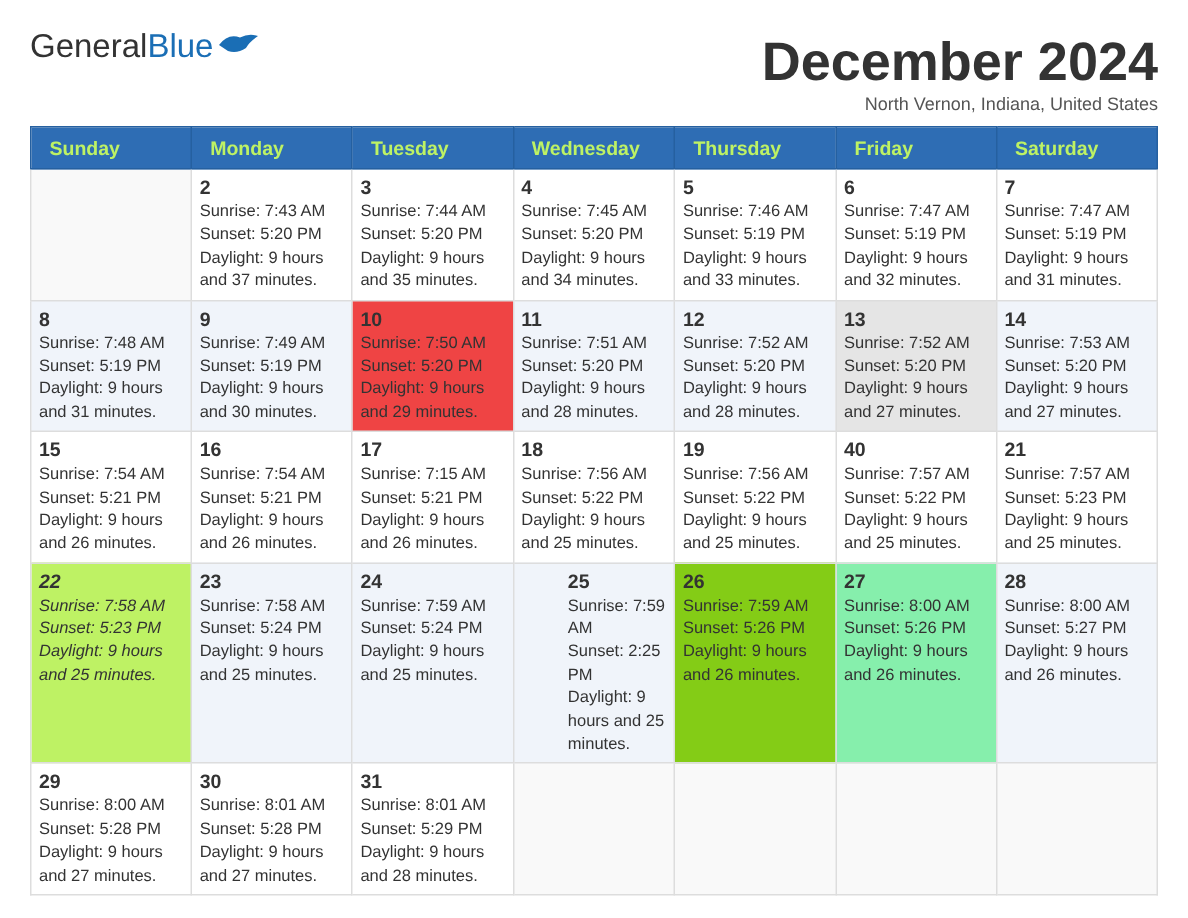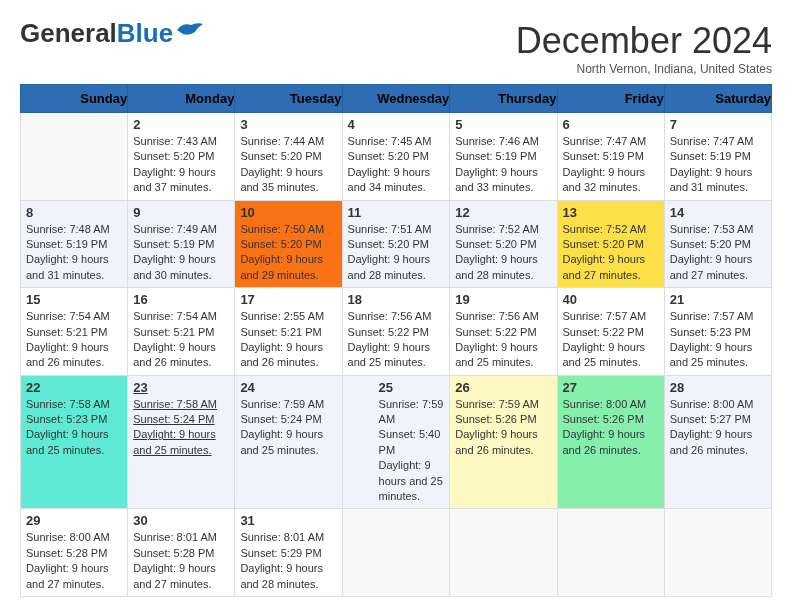--- a/index.html
+++ b/index.html
@@ -19,39 +19,39 @@
     .logo {
       display: flex;
       flex-direction: column;
       align-items: flex-start;
     }
     .title-area {
       text-align: right;
     }
     .month-title {
       font-size: 36px;
-      font-weight: normal;
+      font-weight: bold;
       color: #333;
     }
     .location {
       font-size: 12px;
       color: #555;
     }
     .calendar {
       width: 100%;
       border-collapse: collapse;
       border: 1px solid #ccc;
     }
     .calendar th {
       background: #2e6db4;
-      color: #000000;
+      color: #bef264;
       font-size: 13px;
       font-weight: bold;
-      padding: 6px 0;
-      text-align: right;
+      padding: 6px 12px;
+      text-align: left;
       border: 1px solid #2560a0;
     }
     .calendar td {
       vertical-align: top;
       padding: 4px 5px;
       border: 1px solid #ddd;
       font-size: 10px;
       color: #333;
       background: #fff;
       width: 108px;
@@ -75,21 +75,21 @@
       background: #f9f9f9 !important;
     }
   </style>
 </head>
 <body>
 
 <div>
   <div class="header-area">
     <div class="logo">
       <div style="display:flex; align-items:flex-start;">
-        <div style="font-size:26px; font-weight:bold; color:#333; line-height:1;">
+        <div style="font-size:22px; font-weight:normal; color:#333; line-height:1;">
           <span style="color:#333;">General</span><span style="color:#1a6eb5;">Blue</span>
         </div>
         <div style="margin-left:2px; margin-top:0px;">
           <svg width="30" height="20" viewBox="0 0 30 20">
             <path d="M2,10 Q8,2 16,5 Q22,2 28,4 Q22,8 20,12 Q14,16 8,14 Z" fill="#1a6eb5"></path>
           </svg>
         </div>
       </div>
     </div>
     <div class="title-area">
@@ -140,89 +140,89 @@
         </tr>
         <tr>
           <td style="background: rgb(240, 244, 250);">
             <span class="day-num">8</span>
             <div class="day-info"><span>Sunrise: 7:48 AM</span><br><span>Sunset: 5:19 PM</span><br><span>Daylight: 9 hours and 31 minutes.</span></div>
           </td>
           <td style="background: rgb(240, 244, 250);">
             <span class="day-num">9</span>
             <div class="day-info"><span>Sunrise: 7:49 AM</span><br><span>Sunset: 5:19 PM</span><br><span>Daylight: 9 hours and 30 minutes.</span></div>
           </td>
-          <td style="background: #f97316;">
+          <td style="background: #ef4444;">
             <span class="day-num">10</span>
             <div class="day-info"><span>Sunrise: 7:50 AM</span><br><span>Sunset: 5:20 PM</span><br><span>Daylight: 9 hours and 29 minutes.</span></div>
           </td>
           <td style="background: rgb(240, 244, 250);">
             <span class="day-num">11</span>
             <div class="day-info"><span>Sunrise: 7:51 AM</span><br><span>Sunset: 5:20 PM</span><br><span>Daylight: 9 hours and 28 minutes.</span></div>
           </td>
           <td style="background: rgb(240, 244, 250);">
             <span class="day-num">12</span>
             <div class="day-info"><span>Sunrise: 7:52 AM</span><br><span>Sunset: 5:20 PM</span><br><span>Daylight: 9 hours and 28 minutes.</span></div>
           </td>
-          <td style="background: #fde047;">
+          <td style="background: #e5e5e5;">
             <span class="day-num">13</span>
             <div class="day-info"><span>Sunrise: 7:52 AM</span><br><span>Sunset: 5:20 PM</span><br><span>Daylight: 9 hours and 27 minutes.</span></div>
           </td>
           <td style="background: rgb(240, 244, 250);">
             <span class="day-num">14</span>
             <div class="day-info"><span>Sunrise: 7:53 AM</span><br><span>Sunset: 5:20 PM</span><br><span>Daylight: 9 hours and 27 minutes.</span></div>
           </td>
         </tr>
         <tr>
           <td>
             <span class="day-num">15</span>
             <div class="day-info"><span>Sunrise: 7:54 AM</span><br><span>Sunset: 5:21 PM</span><br><span>Daylight: 9 hours and 26 minutes.</span></div>
           </td>
           <td>
             <span class="day-num">16</span>
             <div class="day-info"><span>Sunrise: 7:54 AM</span><br><span>Sunset: 5:21 PM</span><br><span>Daylight: 9 hours and 26 minutes.</span></div>
           </td>
           <td>
             <span class="day-num">17</span>
-            <div class="day-info"><span>Sunrise: 2:55 AM</span><br><span>Sunset: 5:21 PM</span><br><span>Daylight: 9 hours and 26 minutes.</span></div>
+            <div class="day-info"><span>Sunrise: 7:15 AM</span><br><span>Sunset: 5:21 PM</span><br><span>Daylight: 9 hours and 26 minutes.</span></div>
           </td>
           <td>
             <span class="day-num">18</span>
             <div class="day-info"><span>Sunrise: 7:56 AM</span><br><span>Sunset: 5:22 PM</span><br><span>Daylight: 9 hours and 25 minutes.</span></div>
           </td>
           <td>
             <span class="day-num">19</span>
             <div class="day-info"><span>Sunrise: 7:56 AM</span><br><span>Sunset: 5:22 PM</span><br><span>Daylight: 9 hours and 25 minutes.</span></div>
           </td>
           <td>
             <span class="day-num">40</span>
             <div class="day-info"><span>Sunrise: 7:57 AM</span><br><span>Sunset: 5:22 PM</span><br><span>Daylight: 9 hours and 25 minutes.</span></div>
           </td>
           <td>
             <span class="day-num">21</span>
             <div class="day-info"><span>Sunrise: 7:57 AM</span><br><span>Sunset: 5:23 PM</span><br><span>Daylight: 9 hours and 25 minutes.</span></div>
           </td>
         </tr>
         <tr>
-          <td style="background: #5eead4;">
+          <td style="background: #bef264; font-style: italic;">
             <span class="day-num">22</span>
             <div class="day-info"><span>Sunrise: 7:58 AM</span><br><span>Sunset: 5:23 PM</span><br><span>Daylight: 9 hours and 25 minutes.</span></div>
           </td>
-          <td style="background: rgb(240, 244, 250); text-decoration: underline;">
+          <td style="background: rgb(240, 244, 250);">
             <span class="day-num">23</span>
             <div class="day-info"><span>Sunrise: 7:58 AM</span><br><span>Sunset: 5:24 PM</span><br><span>Daylight: 9 hours and 25 minutes.</span></div>
           </td>
           <td style="background: rgb(240, 244, 250);">
             <span class="day-num">24</span>
             <div class="day-info"><span>Sunrise: 7:59 AM</span><br><span>Sunset: 5:24 PM</span><br><span>Daylight: 9 hours and 25 minutes.</span></div>
           </td>
           <td style="background: rgb(240, 244, 250); padding-left: 36px;">
             <span class="day-num">25</span>
-            <div class="day-info"><span>Sunrise: 7:59 AM</span><br><span>Sunset: 5:40 PM</span><br><span>Daylight: 9 hours and 25 minutes.</span></div>
-          </td>
-          <td style="background: #fef9c3;">
+            <div class="day-info"><span>Sunrise: 7:59 AM</span><br><span>Sunset: 2:25 PM</span><br><span>Daylight: 9 hours and 25 minutes.</span></div>
+          </td>
+          <td style="background: #84cc16;">
             <span class="day-num">26</span>
             <div class="day-info"><span>Sunrise: 7:59 AM</span><br><span>Sunset: 5:26 PM</span><br><span>Daylight: 9 hours and 26 minutes.</span></div>
           </td>
           <td style="background: #86efac;">
             <span class="day-num">27</span>
             <div class="day-info"><span>Sunrise: 8:00 AM</span><br><span>Sunset: 5:26 PM</span><br><span>Daylight: 9 hours and 26 minutes.</span></div>
           </td>
           <td style="background: rgb(240, 244, 250);">
             <span class="day-num">28</span>
             <div class="day-info"><span>Sunrise: 8:00 AM</span><br><span>Sunset: 5:27 PM</span><br><span>Daylight: 9 hours and 26 minutes.</span></div>

